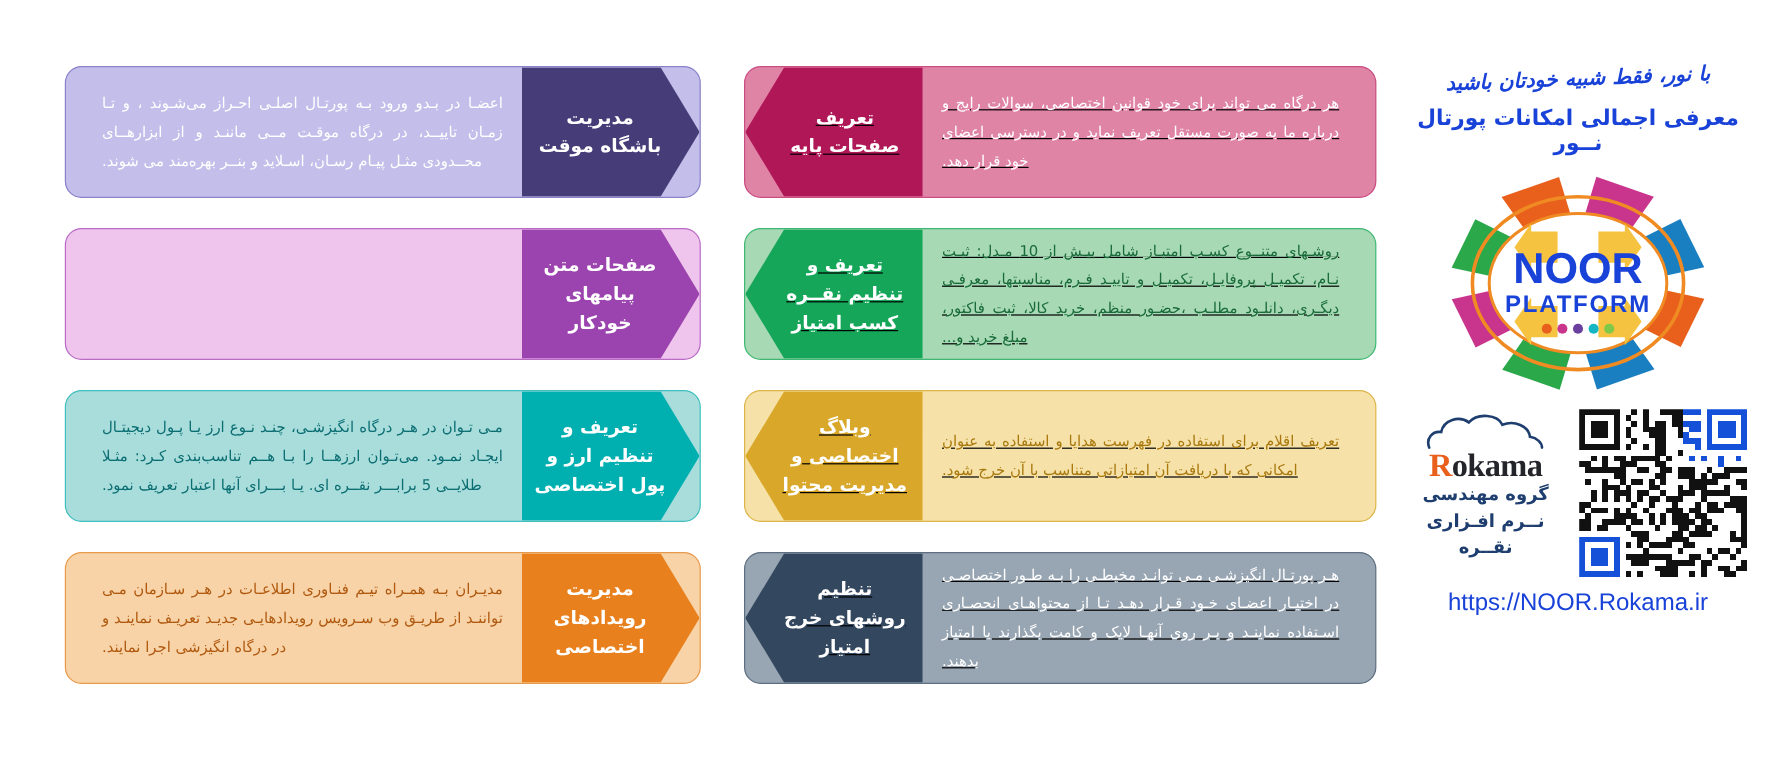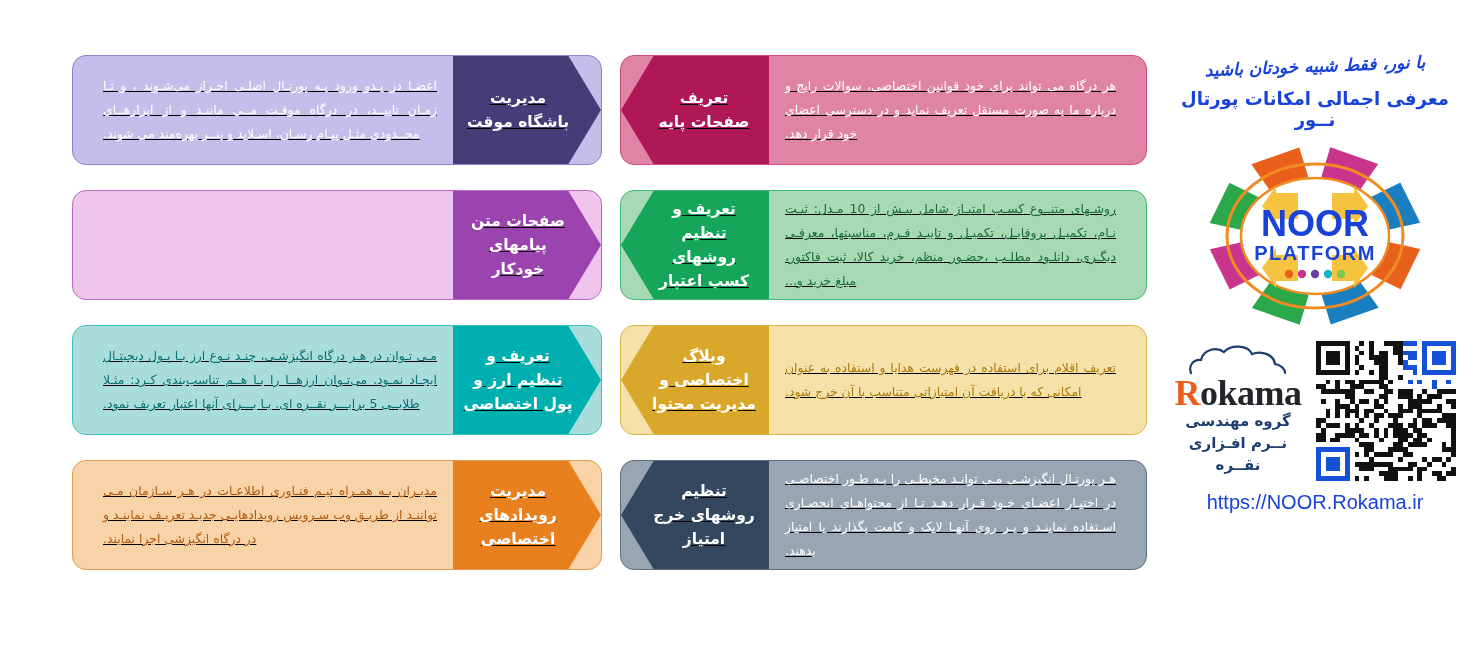--- a/index.html
+++ b/index.html
@@ -22,21 +22,21 @@
   }
 
   
   .column {
     position: absolute;
     top: 55px;
     display: flex;
     flex-direction: column;
     gap: 25px;
   }
-  #col-left  { left: 72px;  width: 530px; text-decoration: underline; }
+  #col-left  { left: 54px;  width: 530px; }
   #col-mid   { left: 620px; width: 527px; text-decoration: underline; }
 
   .card {
     position: relative;
     height: 110px;
     border-radius: 14px;
     overflow: hidden;
     display: flex;
     box-sizing: border-box;
     border: 1px solid transparent;
@@ -139,21 +139,21 @@
   }
   #rokama-identity {
     display: flex;
     flex-direction: column;
     align-items: center;
     width: 128px;
     padding-top: 6px;
   }
   #rokama-wordmark {
     font-family: "Liberation Serif", "DejaVu Serif", serif;
-    font-size: 36px;
+    font-size: 27px;
     font-weight: bold;
     color: #24252b;
     letter-spacing: -0.5px;
     line-height: 1;
     margin-top: -2px;
     direction: ltr;
   }
   #rokama-wordmark .r-accent { color: #e8601c; }
   .rokama-fa-line {
     color: #1d3e6e;
@@ -202,21 +202,21 @@
     </div>
 
   <div class="column" id="col-mid">
       <div class="card dir-rtl" style="background: rgb(224, 132, 166); border-color: rgb(201, 77, 128);">
         <div class="card-label" style="background: rgb(175, 23, 87);">تعریف صفحات پایه</div>
         <div class="card-body">
           <span style="color: rgb(255, 255, 255);">هر درگاه می تواند برای خود قوانین اختصاصی، سوالات رایج و درباره ما به صورت مستقل تعریف نماید و در دسترسی اعضای خود قرار دهد.</span>
         </div>
       </div>
       <div class="card dir-rtl" style="background: rgb(166, 217, 180); border-color: rgb(63, 184, 115);">
-        <div class="card-label" style="background: rgb(22, 166, 90);">تعریف و تنظیم روشهای کسب اعتبار</div>
+        <div class="card-label" style="background: rgb(22, 166, 90);">تعریف و تنظیم نقــره کسب امتیاز</div>
         <div class="card-body">
           <span style="color: rgb(26, 107, 58);">روشـهای متنــوع کسـب امتیـاز شامل بیـش از 10 مـدل: ثبـت نـام، تکمیـل پروفایـل، تکمیـل و تاییـد فـرم، مناسبتها، معرفـی دیگـری، دانلـود مطلـب ،حضـور منظم، خرید کالا، ثبت فاکتور، مبلغ خرید و...</span>
         </div>
       </div>
       <div class="card dir-rtl" style="background: rgb(246, 226, 168); border-color: rgb(220, 180, 74);">
         <div class="card-label" style="background: rgb(217, 168, 42);">وبلاگ اختصاصی و مدیریت محتوا</div>
         <div class="card-body">
           <span style="color: rgb(168, 120, 14);">تعریف اقلام برای استفاده در فهرست هدایا و استفاده به عنوان امکانی که با دریافت آن امتیازاتی متناسب با آن خرج شود.</span>
         </div>
       </div>

